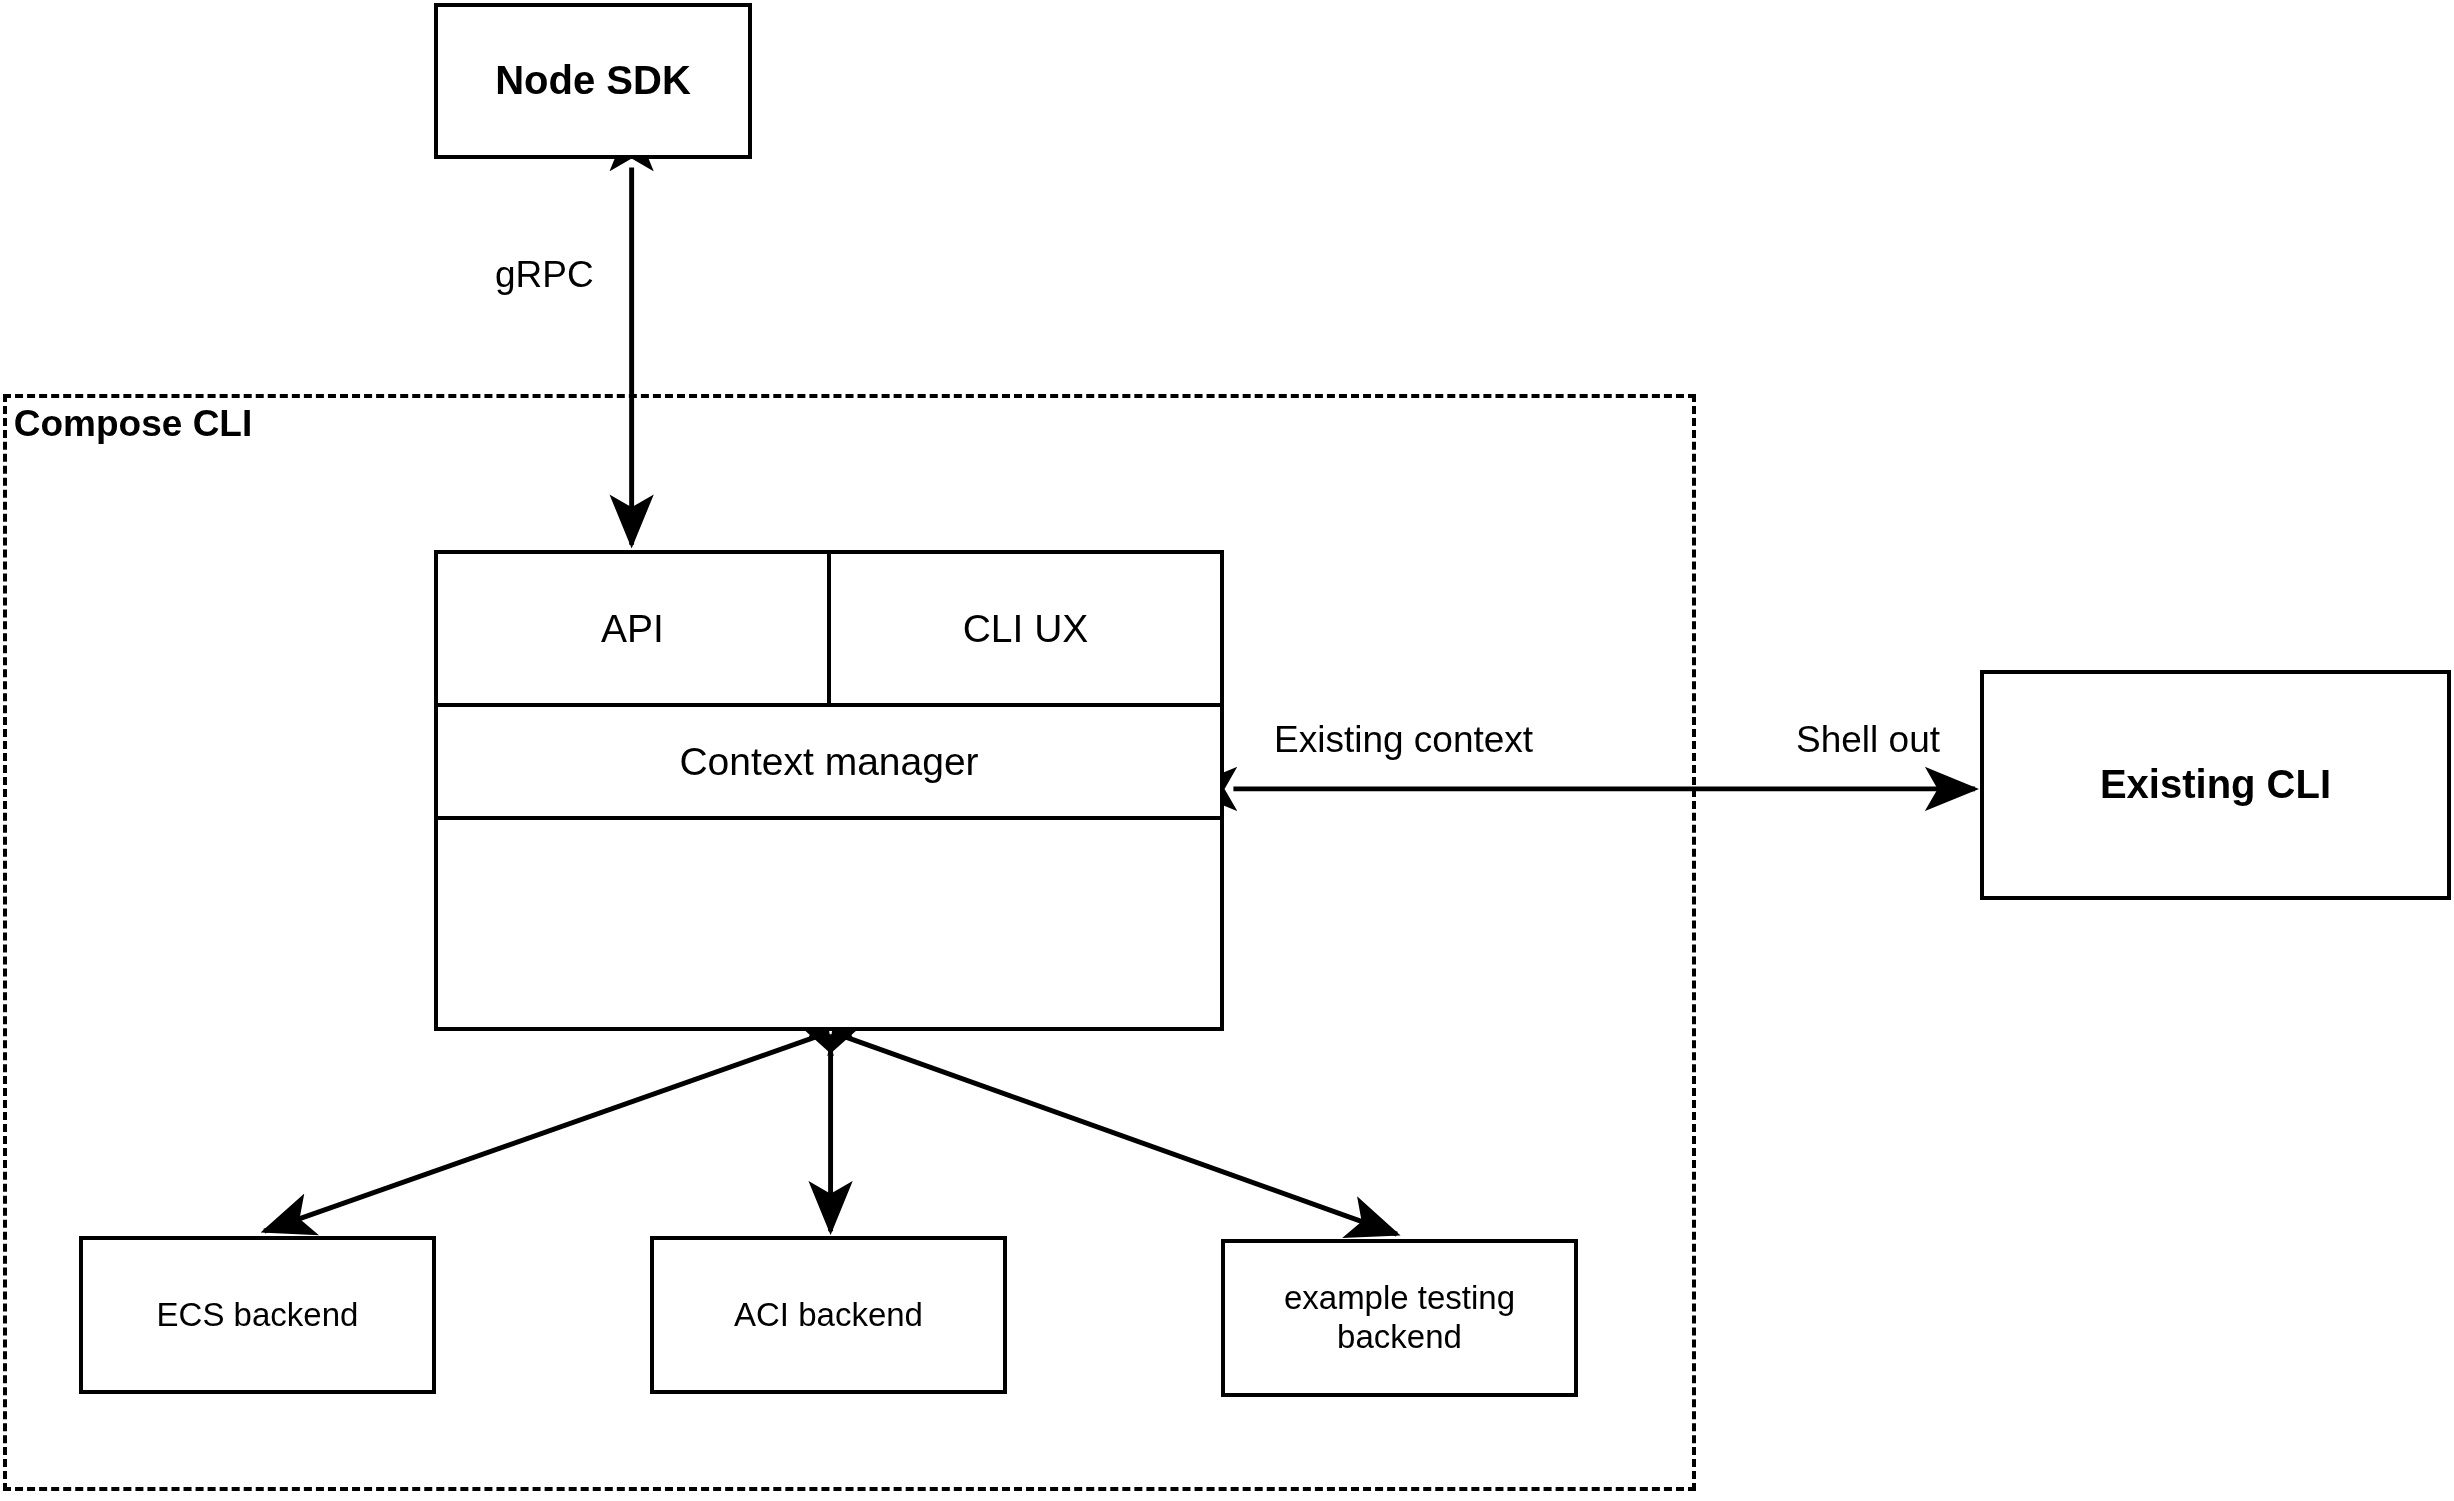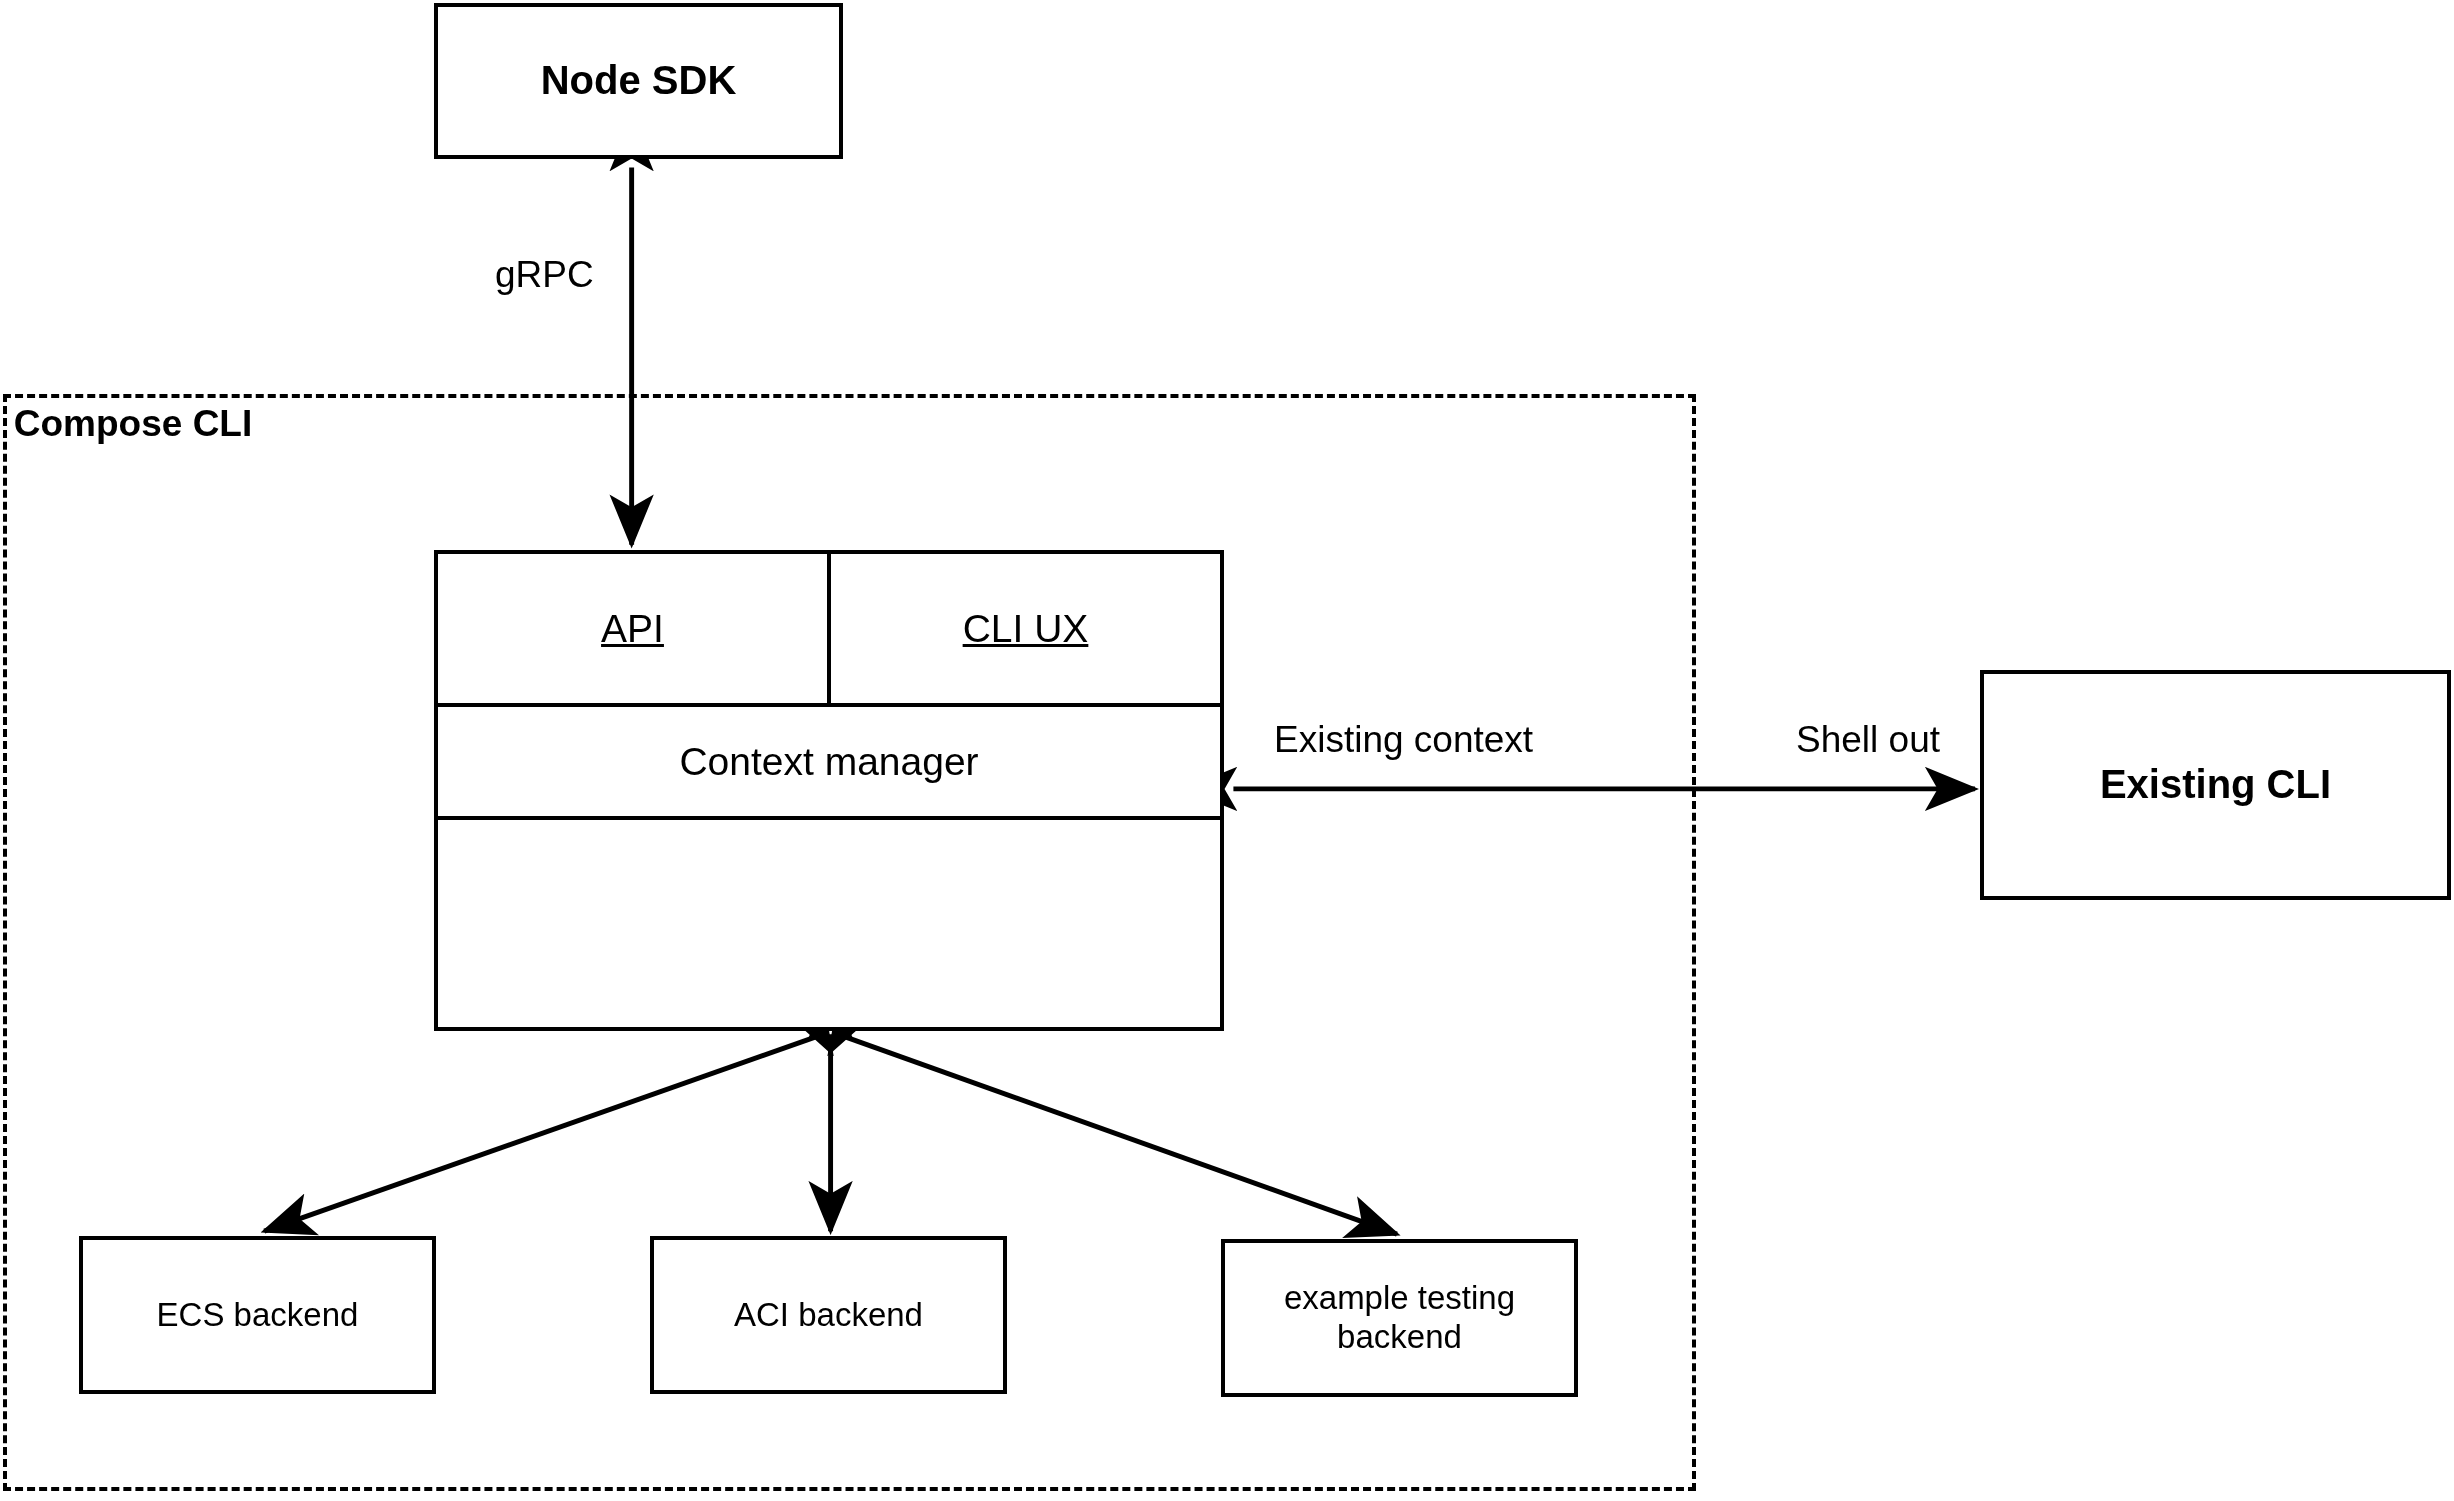--- a/index.html
+++ b/index.html
@@ -32,21 +32,21 @@
     line-height: 1.18;
     z-index: 5;
   }
   .box-label {
     display: block;
     padding: 0 9.9px;
     white-space: pre-line;
   }
   .bold-box .box-label { font-weight: bold; }
 
-  #node-sdk-box   { left: 434px;  top: 3px;    width: 409px; height: 156px; font-size: 40px; }
+  #node-sdk-box   { left: 434px;  top: 3px;    width: 318px; height: 156px; font-size: 40px; }
   #existing-cli-box { left: 1980px; top: 670px; width: 471px; height: 230px; font-size: 40px; }
 
   
   #core-stack {
     position: absolute;
     left: 434px;
     top: 550px;
     width: 790px;
     height: 481px;
     box-sizing: border-box;
@@ -64,21 +64,20 @@
     justify-content: center;
     color: #000000;
     font-size: 39px;
   }
   #row-top {
     top: 0;
     height: 153px;
     border-bottom: 4.9px solid #000000;
     display: flex;
     flex-direction: row;
-    text-decoration: underline;
   }
   .stack-cell {
     flex: 1 1 0;
     display: flex;
     align-items: center;
     justify-content: center;
     height: 100%;
     box-sizing: border-box;
   }
   #cell-api { border-right: 4.9px solid #000000; }

